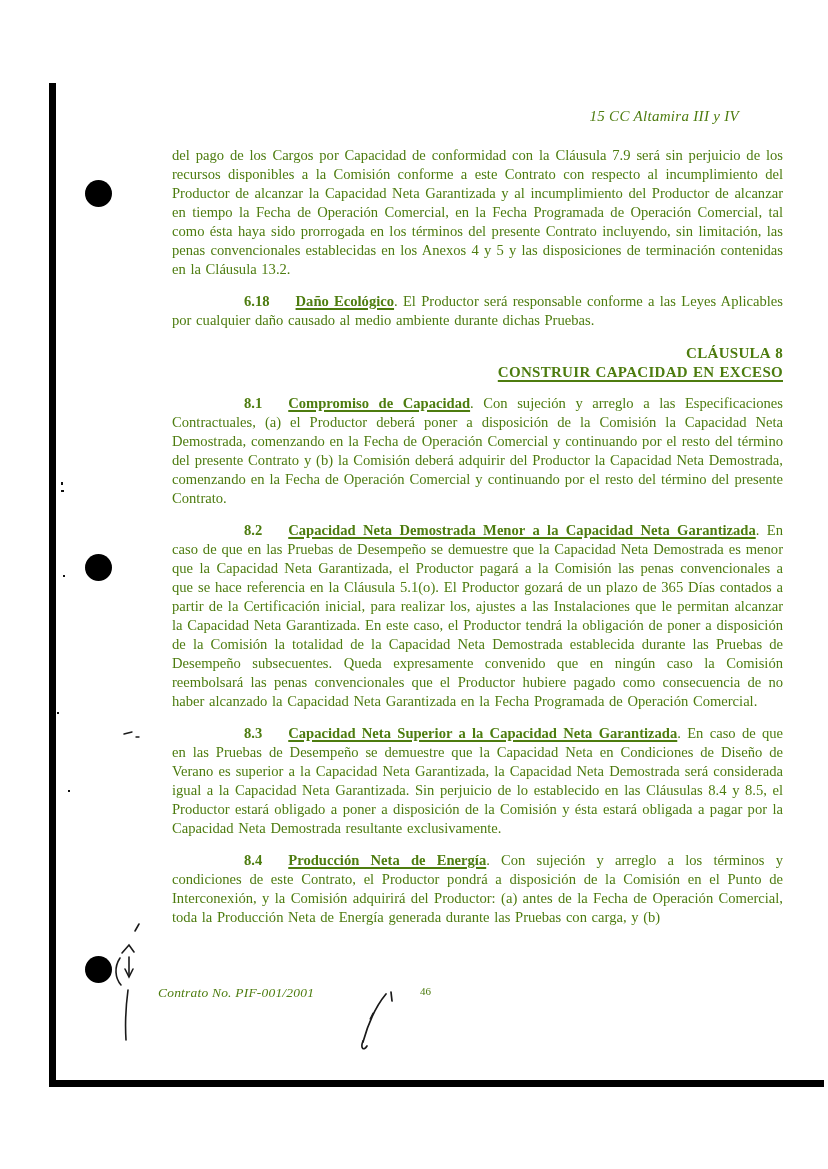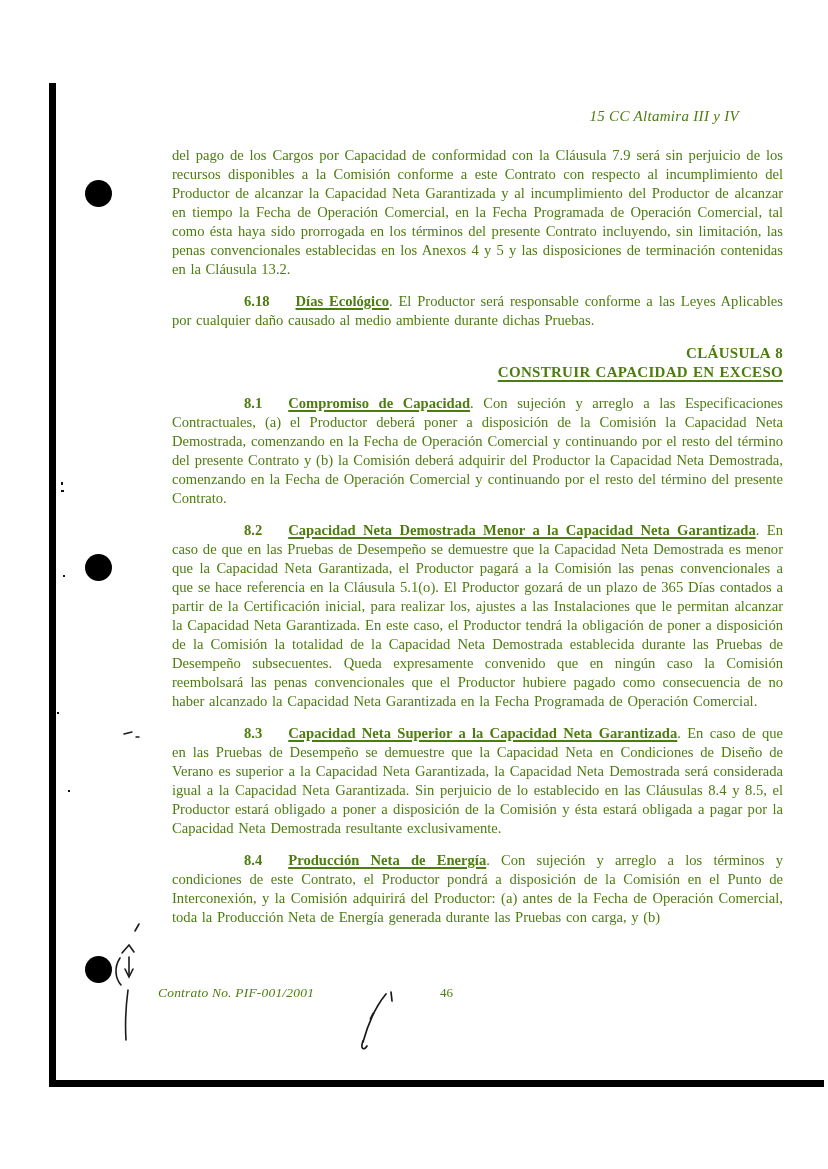--- a/index.html
+++ b/index.html
@@ -40,21 +40,21 @@
     font-size:15px; line-height:18.6px; letter-spacing:0.3px; text-indent:0;
   }
   .clause-heading .u {
     text-decoration:underline; text-decoration-thickness:2px; text-underline-offset:3px;
   }
   
   .footer-contract {
     position:absolute; left:134px; top:985px;
     font-style:italic; font-size:13.5px; letter-spacing:0.2px; white-space:nowrap;
   }
-  .footer-pagenum { position:absolute; left:416px; top:985px; font-size:13px; }
+  .footer-pagenum { position:absolute; left:396px; top:985px; font-size:11px; }
   
   .speck { position:absolute; background:#111; }
   .speck.colon-a { left:37px; top:482px; width:2px; height:3px; }
   .speck.colon-b { left:37px; top:490px; width:3px; height:2px; }
   .speck.dot-a   { left:39px; top:575px; width:2px; height:2px; }
   .speck.dot-b   { left:33px; top:712px; width:2px; height:2px; }
   .speck.dot-c   { left:44px; top:790px; width:2px; height:2px; }
   
   .marks-overlay { position:absolute; left:0; top:0; width:828px; height:1169px; pointer-events:none; }
 </style>
@@ -75,21 +75,21 @@
   <div class="speck dot-a"></div>
   <div class="speck dot-b"></div>
   <div class="speck dot-c"></div>
 
   <div class="hdr-right">15 CC Altamira III y IV</div>
 
   <div class="content">
 
     <p>del pago de los Cargos por Capacidad de conformidad con la Cláusula 7.9 será sin perjuicio de los recursos disponibles a la Comisión conforme a este Contrato con respecto al incumplimiento del Productor de alcanzar la Capacidad Neta Garantizada y al incumplimiento del Productor de alcanzar en tiempo la Fecha de Operación Comercial, en la Fecha Programada de Operación Comercial, tal como ésta haya sido prorrogada en los términos del presente Contrato incluyendo, sin limitación, las penas convencionales establecidas en los Anexos 4 y 5 y las disposiciones de terminación contenidas en la Cláusula 13.2.</p>
 
-    <p class="section"><span class="secnum">6.18</span><span class="sectitle">Días Ecológico</span><span>.  El Productor será responsable conforme a las Leyes Aplicables por cualquier daño causado al medio ambiente durante dichas Pruebas.</span></p>
+    <p class="section"><span class="secnum">6.18</span><span class="sectitle">Daño Ecológico</span><span>.  El Productor será responsable conforme a las Leyes Aplicables por cualquier daño causado al medio ambiente durante dichas Pruebas.</span></p>
 
     <div class="clause-heading">
       <div>CLÁUSULA 8</div>
       <div><span class="u">CONSTRUIR CAPACIDAD EN EXCESO</span></div>
     </div>
 
     <p class="section"><span class="secnum">8.1</span><span class="sectitle">Compromiso de Capacidad</span><span>.  Con sujeción y arreglo a las Especificaciones Contractuales, (a) el Productor deberá poner a disposición de la Comisión la Capacidad Neta Demostrada, comenzando en la Fecha de Operación Comercial y continuando por el resto del término del presente Contrato y (b) la Comisión deberá adquirir del Productor la Capacidad Neta Demostrada, comenzando en la Fecha de Operación Comercial y continuando por el resto del término del presente Contrato.</span></p>
 
     <p class="section"><span class="secnum">8.2</span><span class="sectitle">Capacidad Neta Demostrada Menor a la Capacidad Neta Garantizada</span><span>.  En caso de que en las Pruebas de Desempeño se demuestre que la Capacidad Neta Demostrada es menor que la Capacidad Neta Garantizada, el Productor pagará a la Comisión las penas convencionales a que se hace referencia en la Cláusula 5.1(o).  El Productor gozará de un plazo de 365 Días contados a partir de la Certificación inicial, para realizar los, ajustes a las Instalaciones que le permitan alcanzar la Capacidad Neta Garantizada.  En este caso, el Productor tendrá la obligación de poner a disposición de la Comisión la totalidad de la Capacidad Neta Demostrada establecida durante las Pruebas de Desempeño subsecuentes.  Queda expresamente convenido que en ningún caso la Comisión reembolsará las penas convencionales que el Productor hubiere pagado como consecuencia de no haber alcanzado la Capacidad Neta Garantizada en la Fecha Programada de Operación Comercial.</span></p>
 

